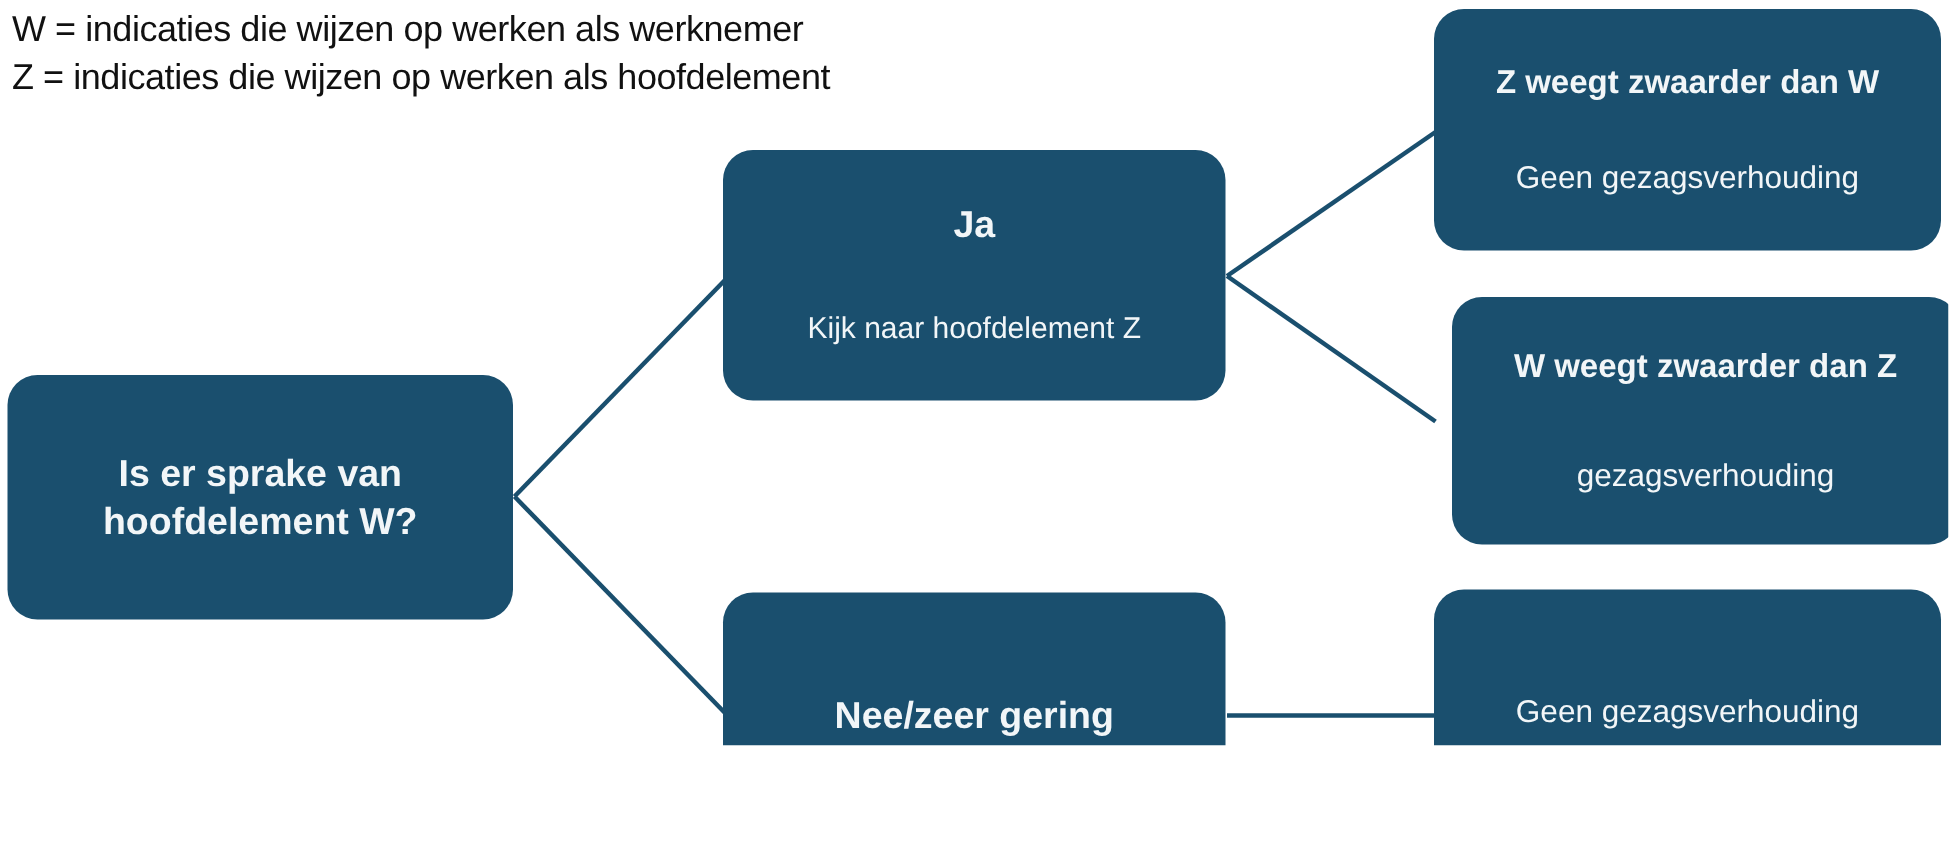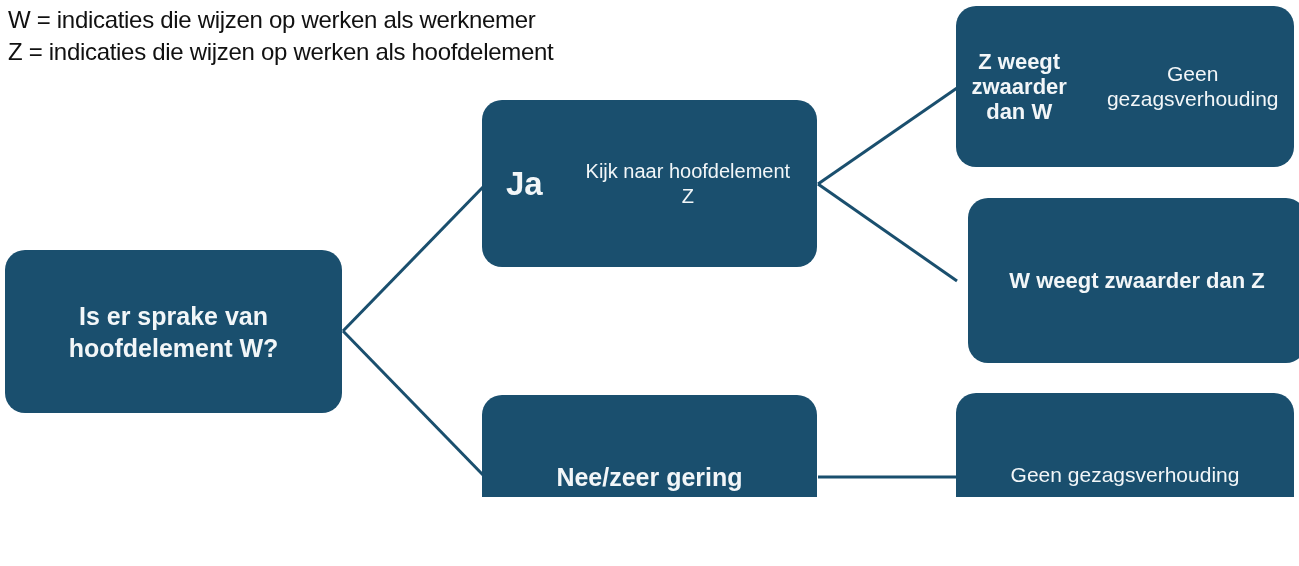--- a/index.html
+++ b/index.html
@@ -31,21 +31,21 @@
     width: 1299px;
     height: 566px;
     pointer-events: none;
   }
   .node {
     position: absolute;
     background: var(--node-fill, #1a4f6e);
     color: var(--node-text, #f2f6f8);
     border-radius: 20px;
     display: flex;
-    flex-direction: row;
+    flex-direction: column;
     align-items: center;
     justify-content: center;
     text-align: center;
     box-sizing: border-box;
     padding: 10px 24px;
     gap: 40px;
   }
   .node-root    { left: 5px;   top: 250px; width: 337px; height: 163px; }
   .node-ja      { left: 482px; top: 100px; width: 335px; height: 167px; }
   .node-nee     { left: 482px; top: 395px; width: 335px; height: 163px; }
@@ -53,21 +53,21 @@
   .node-w-heavier { left: 956px; top: 198px; width: 338px; height: 165px; margin-left: 12px; }
   .node-geen    { left: 956px; top: 393px; width: 338px; height: 163px; }
 
   .node-title-lg {
     font-size: 25px;
     line-height: 1.28;
     font-weight: 700;
   }
   .node-root .node-title-lg { max-width: 235px; }
   .node-title-bold-lg {
-    font-size: 33px;
+    font-size: 25px;
     line-height: 1.25;
     font-weight: 700;
   }
   .node-sub-lg {
     font-size: 20px;
     line-height: 1.25;
     font-weight: 400;
   }
   .node-title-bold-sm {
     font-size: 22px;
@@ -117,19 +117,20 @@
     <div class="node-title-lg">Nee/zeer gering</div>
   </div>
 
   <div class="node node-z-heavier">
     <div class="node-title-bold-sm">Z weegt zwaarder dan W</div>
     <div class="node-sub-sm">Geen gezagsverhouding</div>
   </div>
 
   <div class="node node-w-heavier">
     <div class="node-title-bold-sm">W weegt zwaarder dan Z</div>
+    <div class="node-sub-sm">gezagsverhouding</div>
   </div>
 
   <div class="node node-geen">
     <div class="node-title-sm">Geen gezagsverhouding</div>
   </div>
 
 </div>
 
 </body></html>

